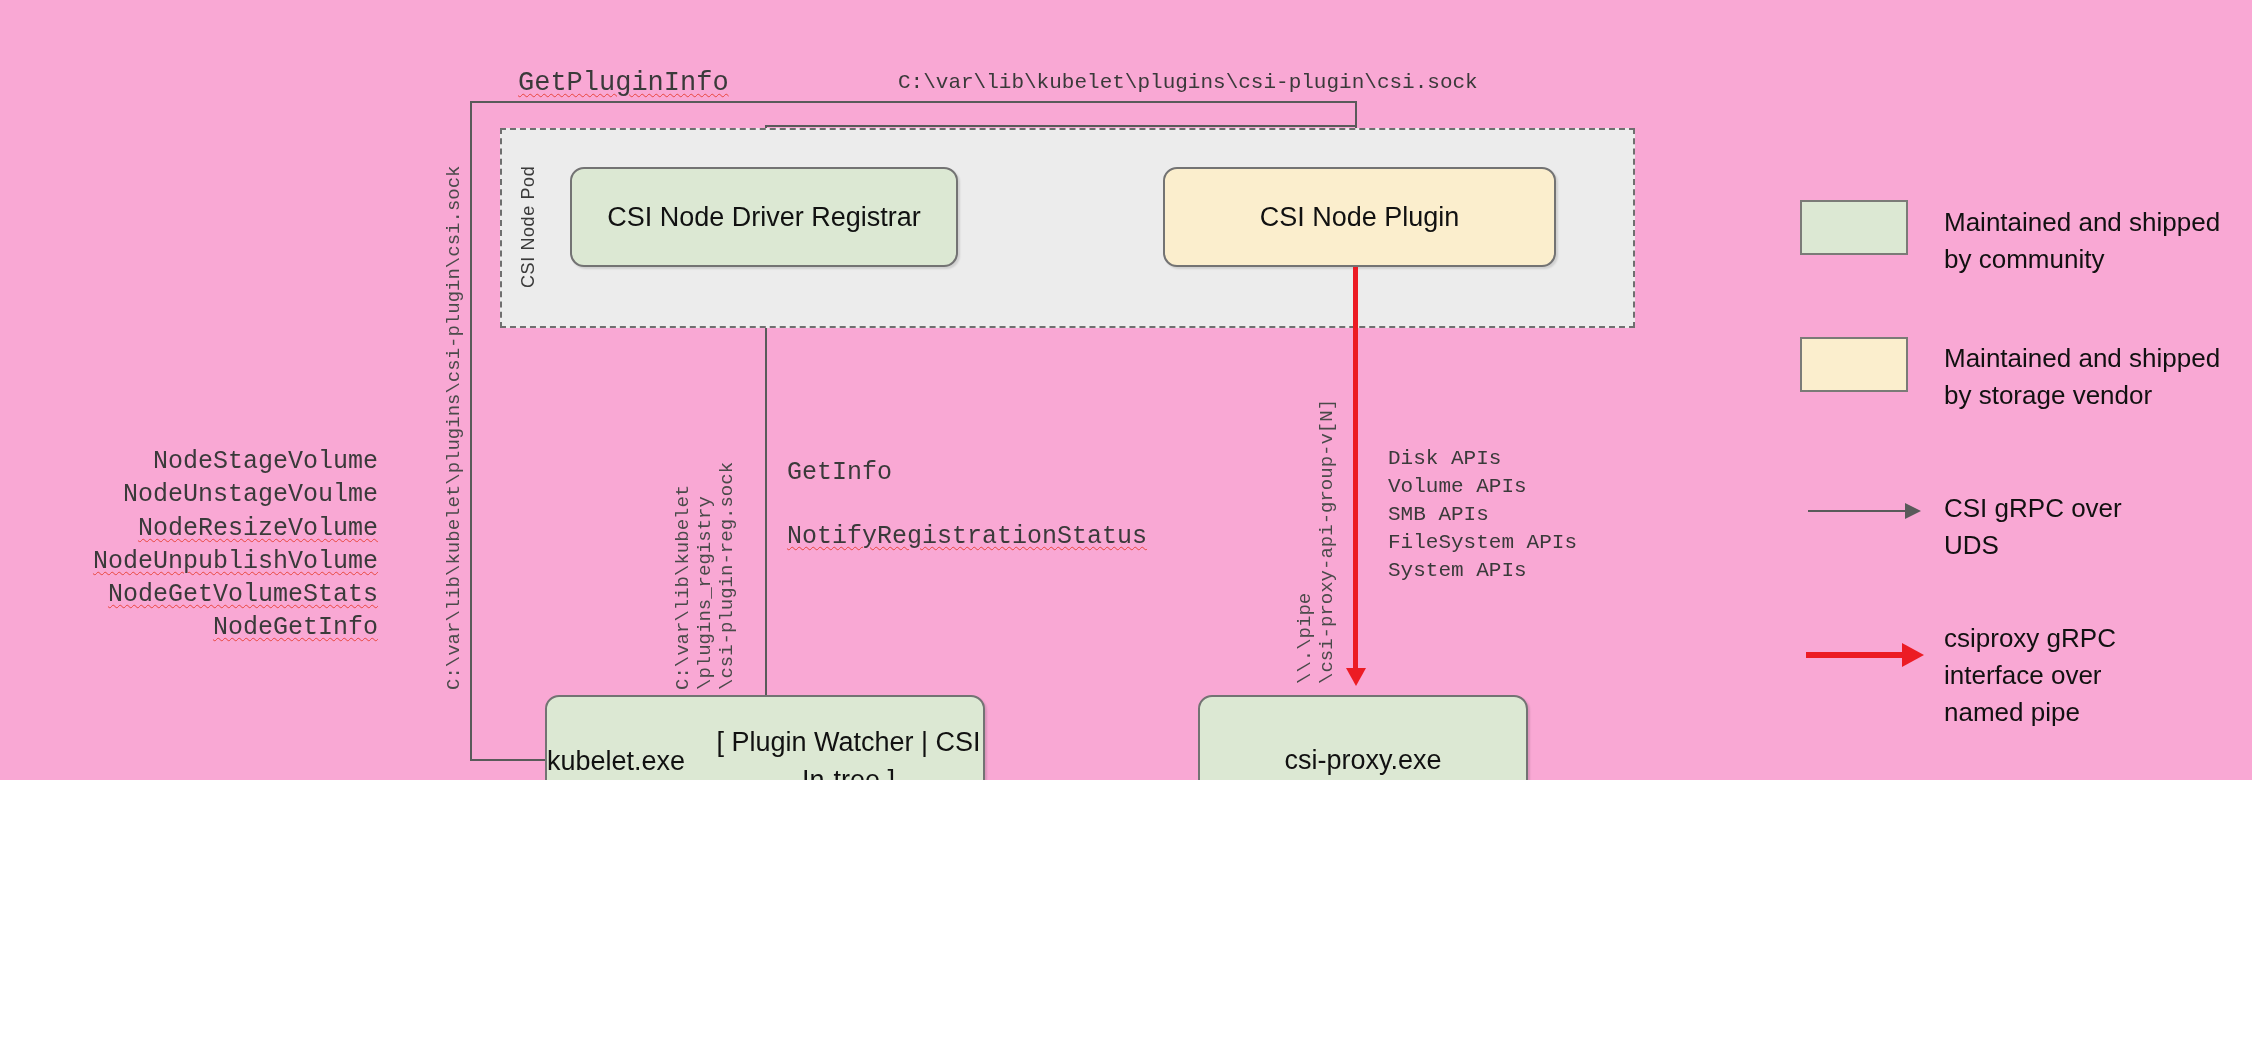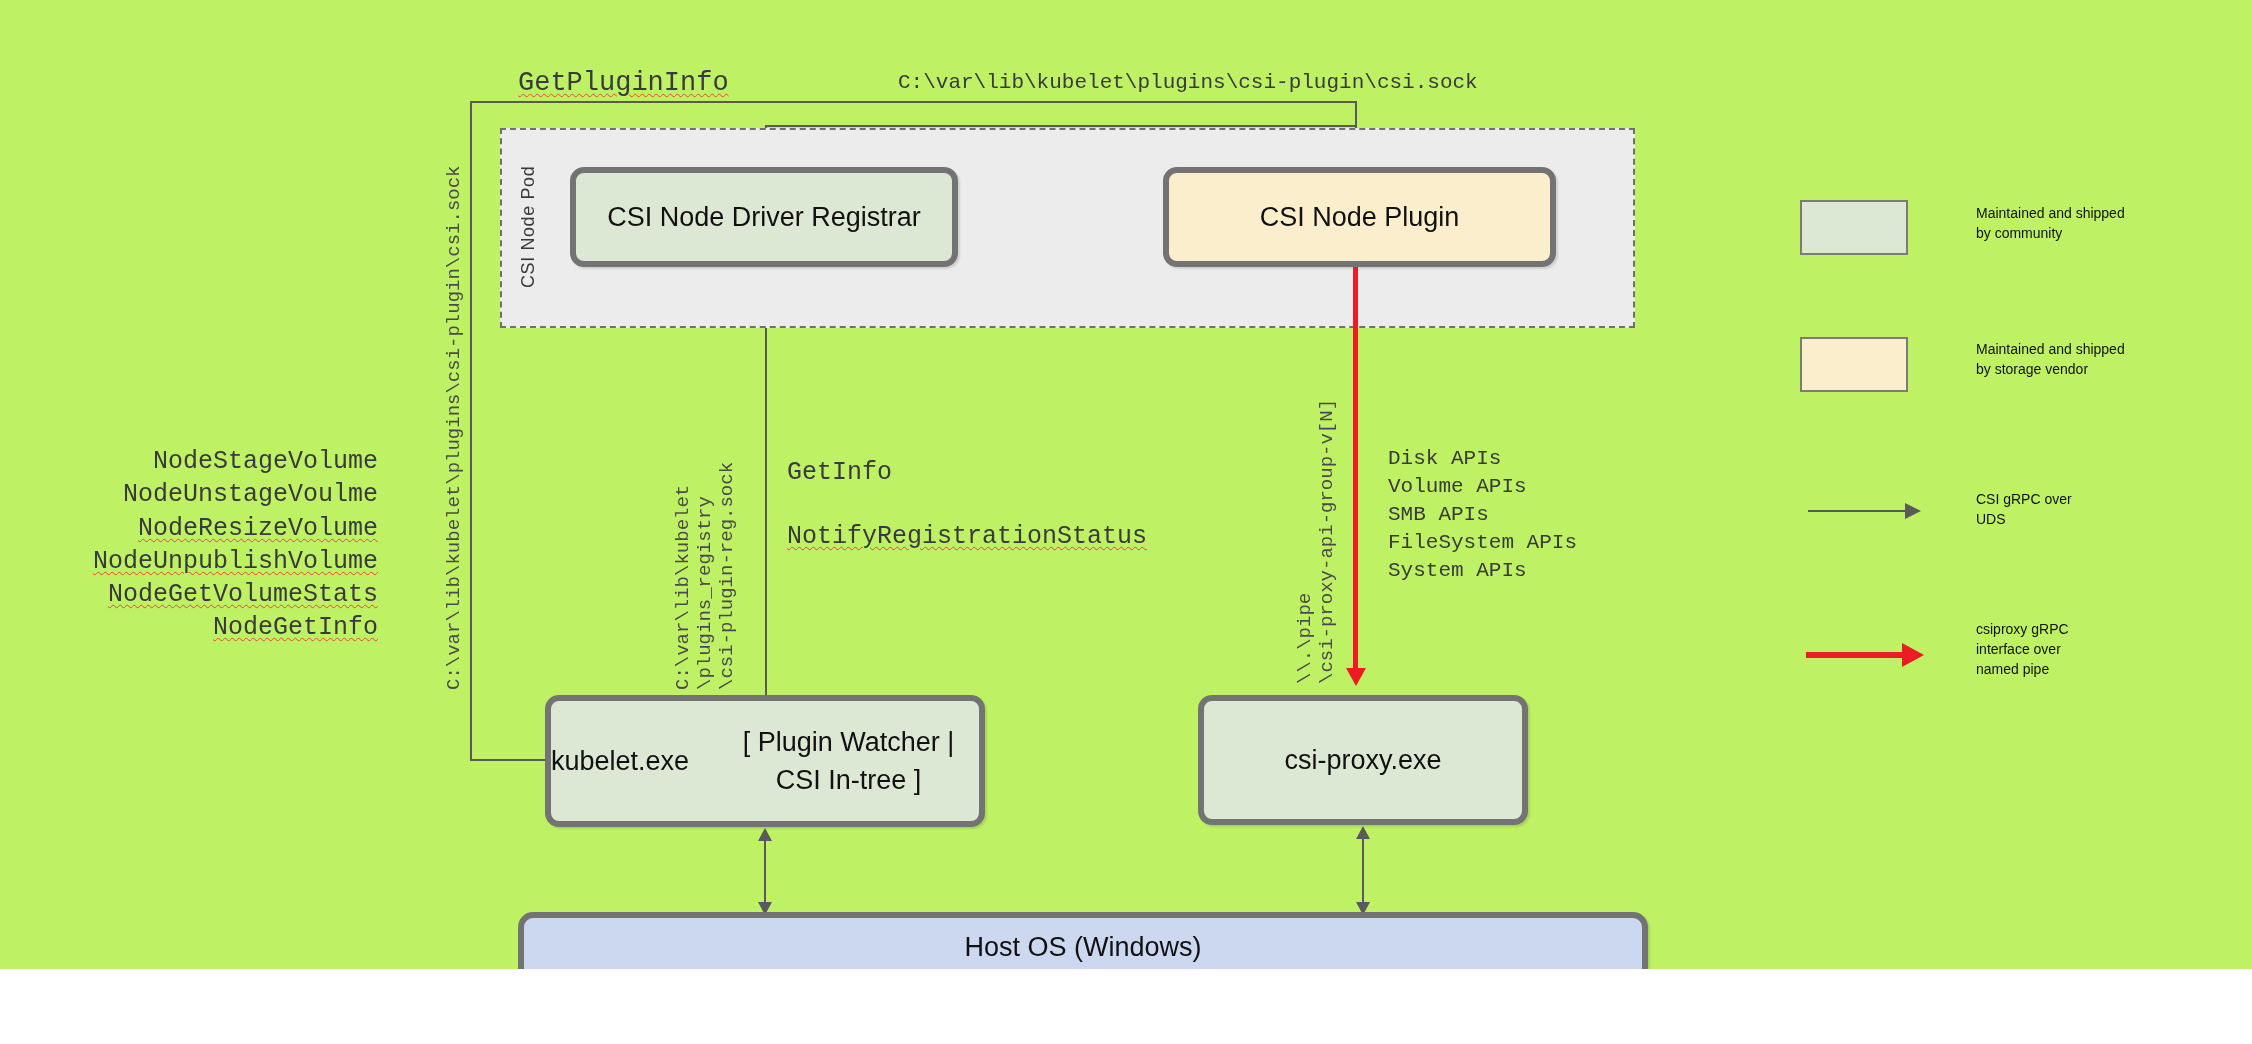--- a/index.html
+++ b/index.html
@@ -7,22 +7,22 @@
     padding: 0;
     background: #ffffff;
   }
   body {
     font-family: "Liberation Sans", sans-serif;
     color: #000000;
   }
   #canvas {
     position: relative;
     width: 2252px;
-    height: 969px;
-    background: #bef264;
+    height: 780px;
+    background: #f9a8d4;
     overflow: hidden;
   }
   .abs { position: absolute; }
 
   
   .mono {
     font-family: "Liberation Mono", "DejaVu Sans Mono", monospace;
     color: #3a3a3a;
     white-space: pre;
   }
@@ -30,21 +30,21 @@
     text-decoration: underline;
     text-decoration-style: wavy;
     text-decoration-color: #e8453c;
     text-decoration-thickness: 1px;
     text-underline-offset: 3px;
   }
 
   
   .node-box {
     position: absolute;
-    border: 6px solid #737373;
+    border: 2px solid #737373;
     border-radius: 14px;
     box-sizing: border-box;
     display: flex;
     align-items: center;
     justify-content: center;
     text-align: center;
     font-size: 27px;
     line-height: 1.42;
     color: #111111;
     box-shadow: 2px 2px 2px rgba(0,0,0,0.12);
@@ -141,24 +141,23 @@
   .legend-swatch {
     position: absolute;
     width: 108px;
     height: 55px;
     border: 2px solid #7b7b77;
     box-sizing: border-box;
   }
   .legend-text {
     position: absolute;
     font-family: "Liberation Sans", sans-serif;
-    font-size: 14px;
+    font-size: 26px;
     line-height: 1.42;
     color: #111111;
-    margin-left: 32px;
   }
   .legend-text div { white-space: pre; }
   .legend-arrow-line { position: absolute; height: 2px; background: #5a5a5a; }
   .legend-arrow-head {
     position: absolute;
     width: 0; height: 0;
     border-top: 8px solid transparent;
     border-bottom: 8px solid transparent;
     border-left: 16px solid #5a5a5a;
   }

